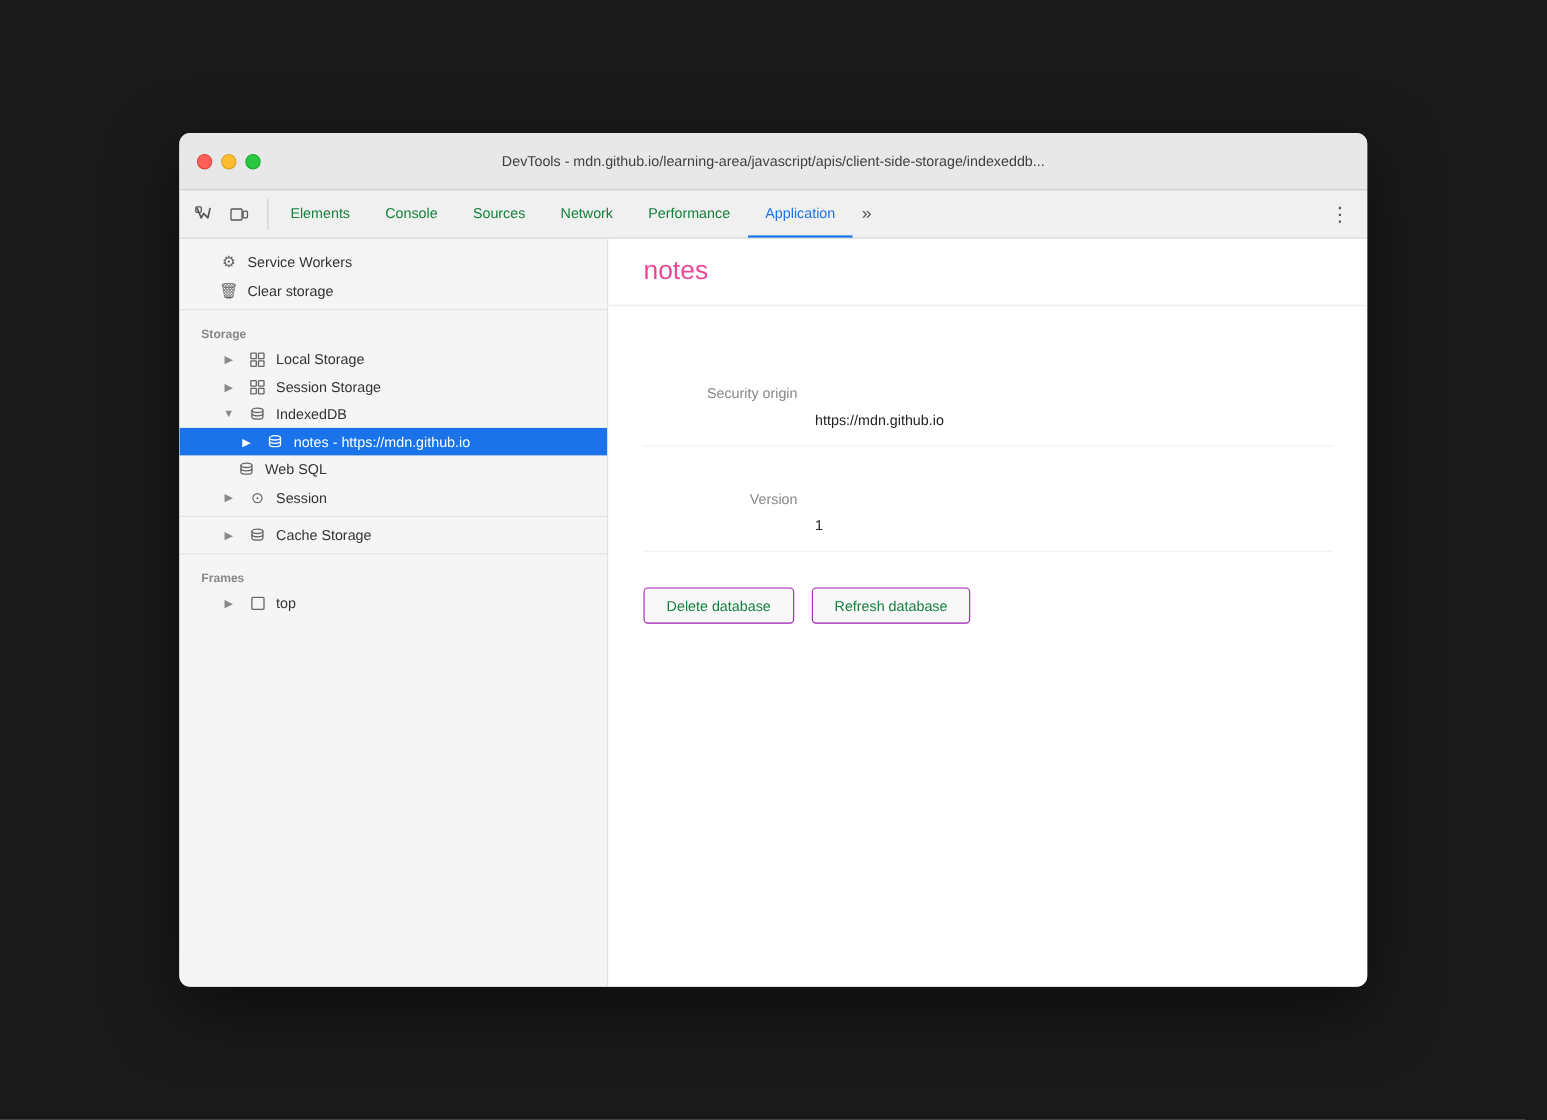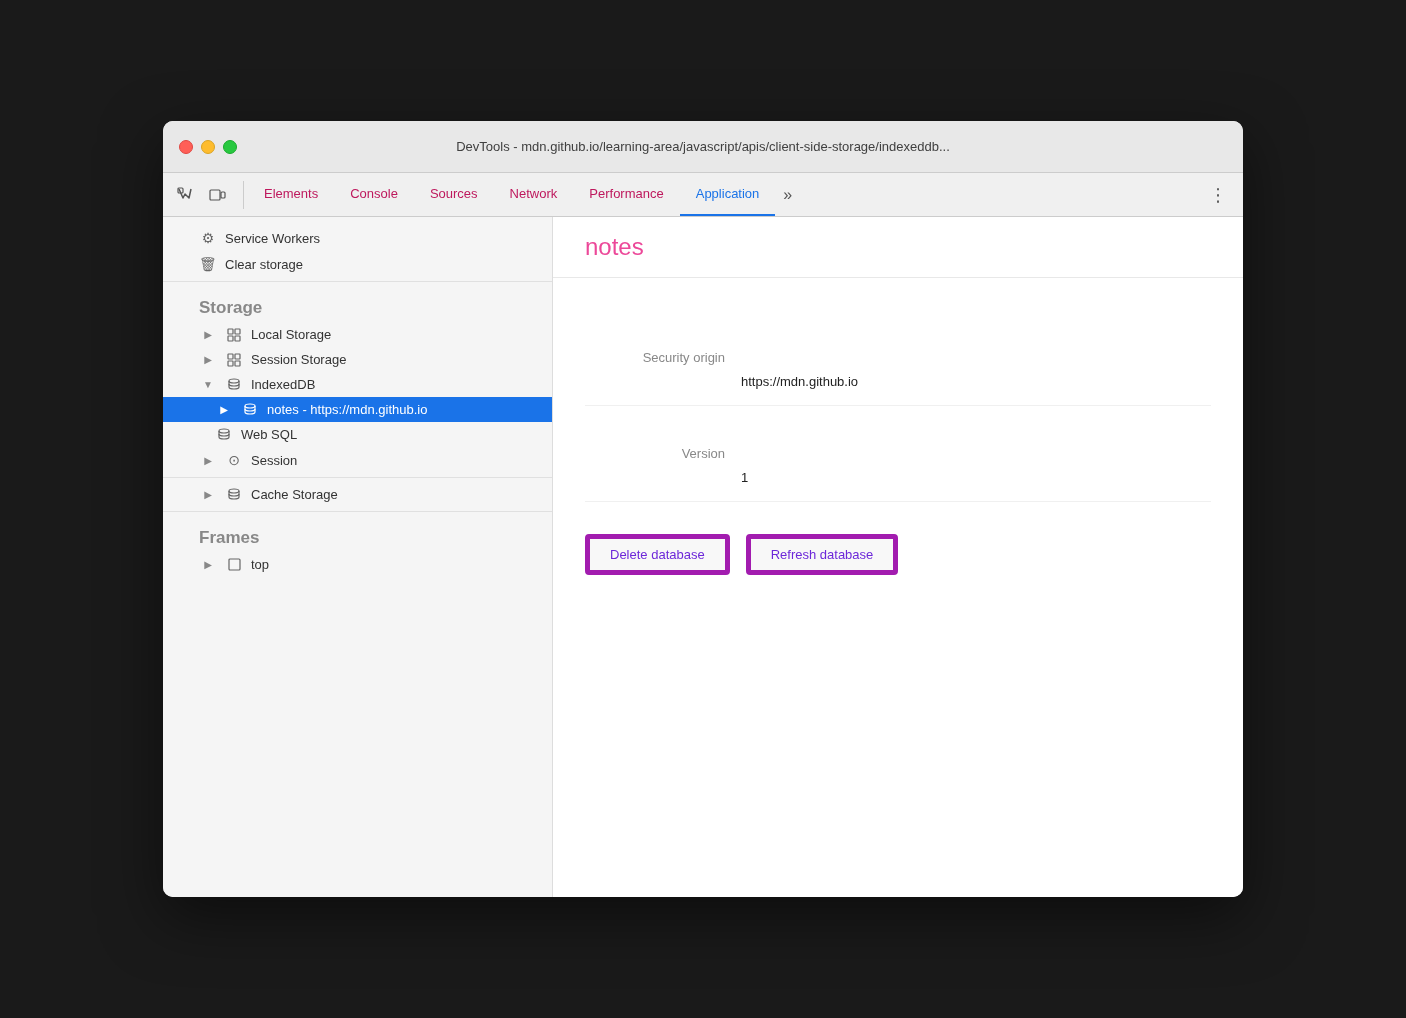--- a/index.html
+++ b/index.html
@@ -89,21 +89,21 @@
       display: flex;
       align-items: center;
       height: 100%;
     }
     .tab {
       padding: 0 16px;
       height: 100%;
       display: flex;
       align-items: center;
       font-size: 13px;
-      color: #be185d;
+      color: #15803d;
       cursor: pointer;
       border-bottom: 2px solid transparent;
       white-space: nowrap;
     }
     .tab.active {
       color: #1a73e8;
       border-bottom: 2px solid #1a73e8;
     }
     .tab-more {
       padding: 0 8px;
@@ -151,24 +151,24 @@
       cursor: pointer;
       gap: 8px;
     }
     .sidebar-item.selected {
       background: #1a73e8;
       color: white;
     }
     .sidebar-item.selected .item-icon { color: white; }
 
     .sidebar-section-label {
-      font-size: 17px;
+      font-size: 11px;
       font-weight: 600;
       color: #888;
-      padding: 12px 36px 4px;
+      padding: 12px 20px 4px;
       text-transform: none;
     }
 
     .item-icon {
       color: #666;
       font-size: 14px;
       width: 18px;
       display: flex;
       align-items: center;
       justify-content: center;
@@ -229,25 +229,25 @@
       margin-top: 48px;
     }
 
     .actions {
       padding: 32px 0;
       display: flex;
       gap: 16px;
     }
     .action-btn {
       padding: 8px 20px;
-      border: 5px solid #a21caf;
+      border: 1px solid #a21caf;
       border-radius: 4px;
       background: #f8f8f8;
       font-size: 13px;
-      color: #6d28d9;
+      color: #15803d;
       font-weight: 500;
       cursor: pointer;
     }
 
     .sidebar-divider {
       height: 1px;
       background: #e0e0e0;
       margin: 4px 0;
     }
   </style>

